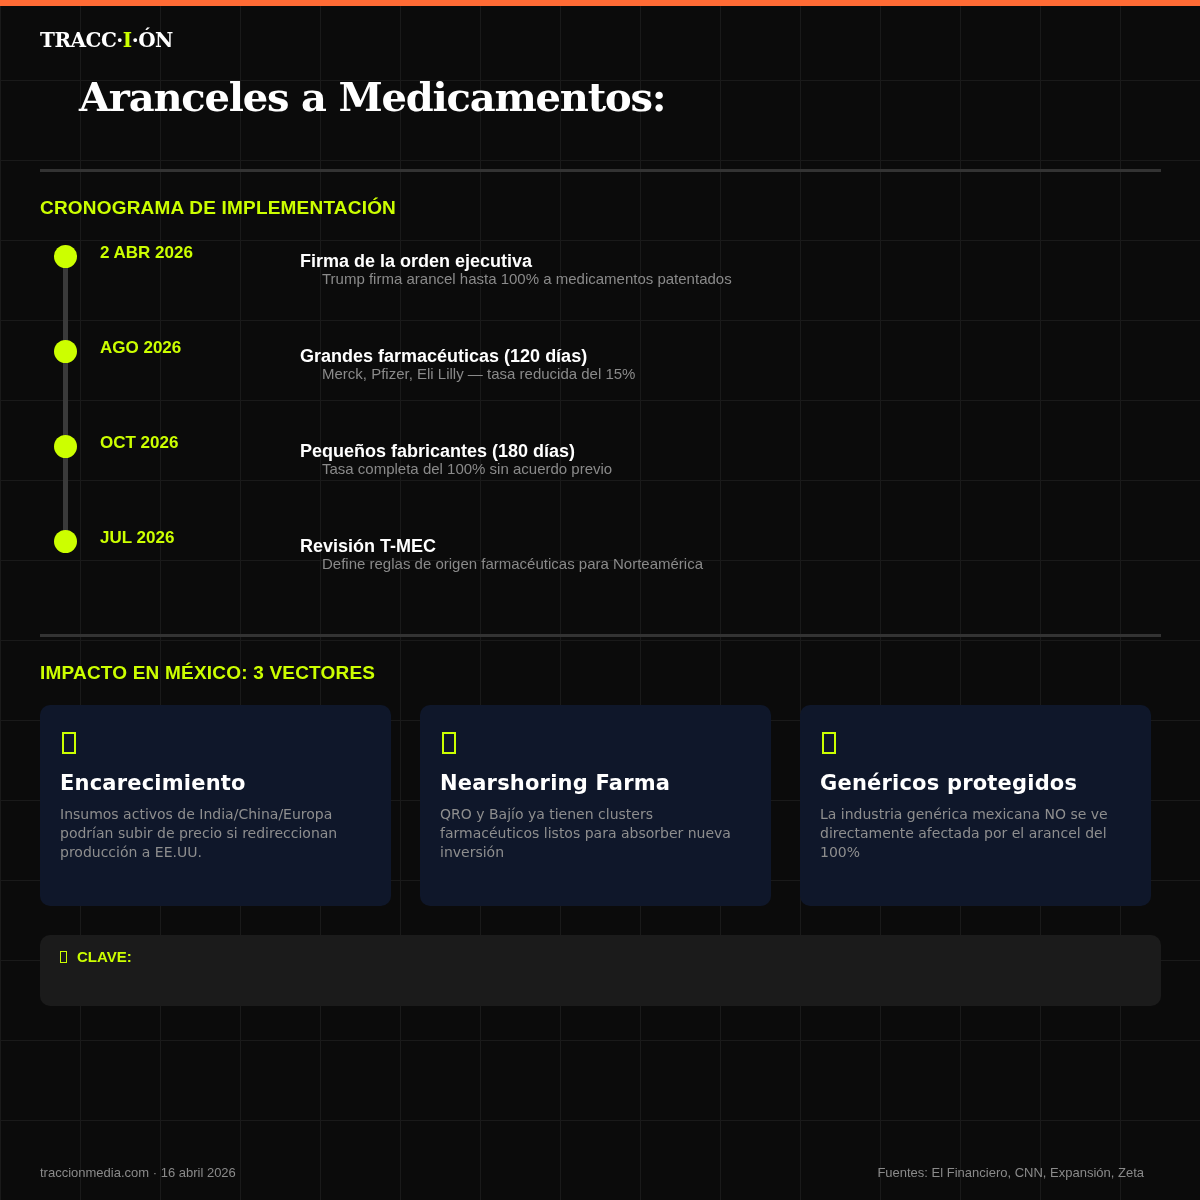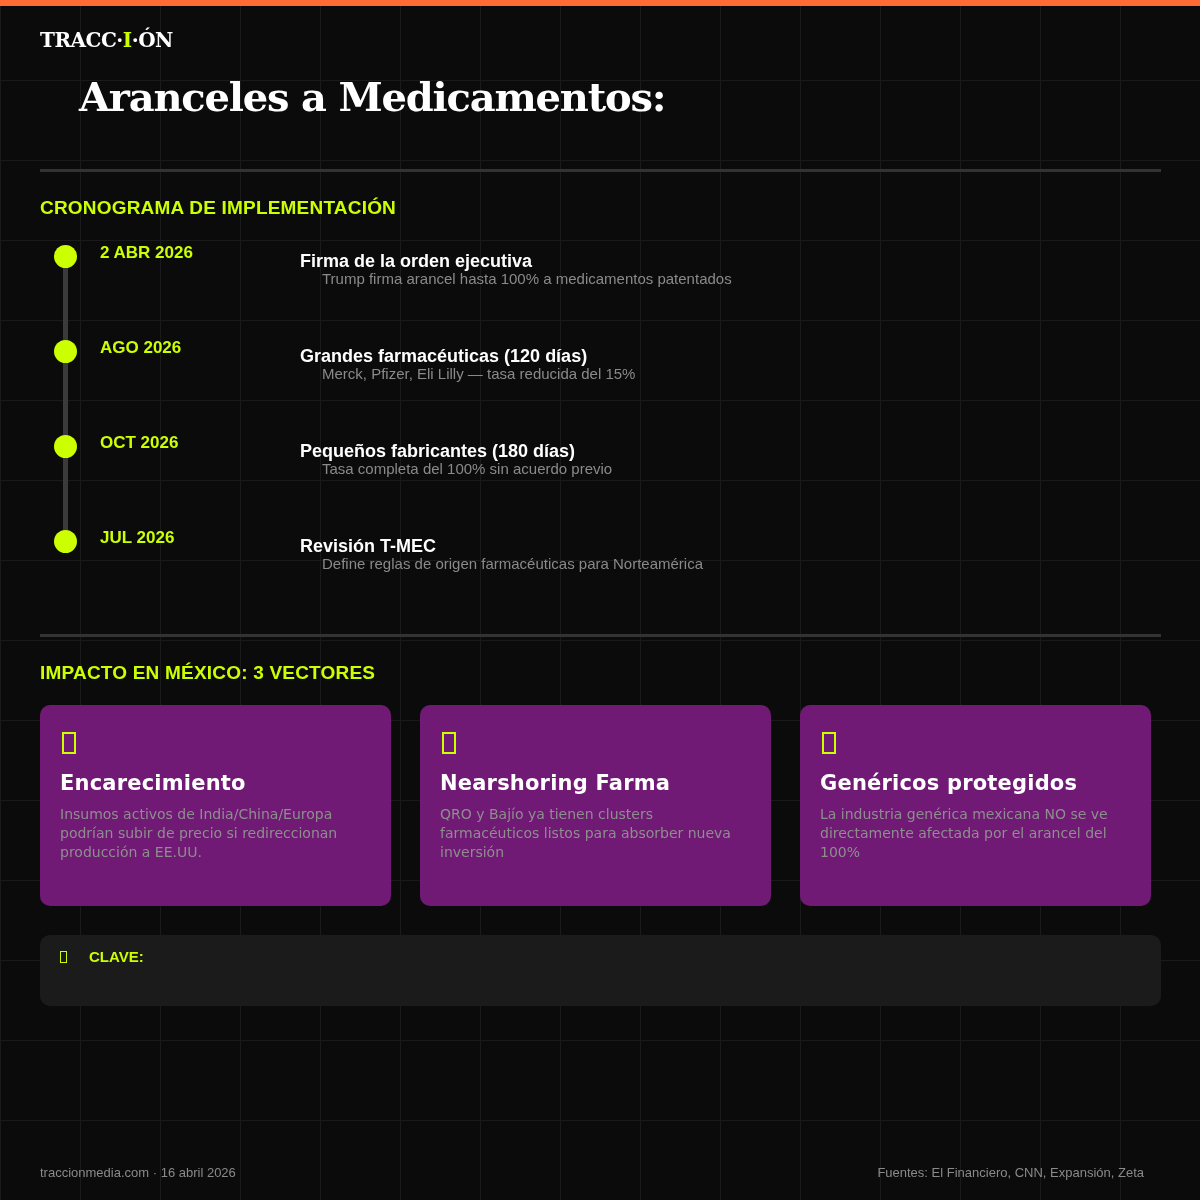--- a/index.html
+++ b/index.html
@@ -48,21 +48,21 @@
     font-family: "Liberation Sans", sans-serif; font-weight: bold;
     font-size: 18px; color: #ffffff;
   }
   .tl-desc {
     position: absolute; left: 300px; top: 27px;
     font-family: "Liberation Sans", sans-serif;
     font-size: 15px; color: #8a8a8a; margin-left: 22px;
   }
   .card {
     position: absolute; top: 705px; width: 351px; height: 201px;
-    background: #701a75; border-radius: 10px;
+    background: #0f172a; border-radius: 10px;
   }
   .card-icon {
     position: absolute; left: 22px; top: 27px;
     width: 14px; height: 22px; border: 2px solid #ccff00;
   }
   .card-title {
     position: absolute; left: 20px; top: 66px;
     font-family: "DejaVu Sans", sans-serif; font-weight: bold;
     font-size: 21px; color: #ffffff; letter-spacing: 0.2px;
   }
@@ -71,21 +71,21 @@
     font-family: "DejaVu Sans", sans-serif;
     font-size: 14px; line-height: 19px; color: #8e8e8e;
   }
   .key-box {
     position: absolute; left: 40px; top: 935px; width: 1121px; height: 71px;
     background: #1b1b1b; border-radius: 10px;
   }
   .key-label {
     position: absolute; left: 20px; top: 13px;
     font-family: "Liberation Sans", sans-serif; font-weight: bold;
-    font-size: 15px; color: #ccff00; display: flex; align-items: center; gap: 22px;
+    font-size: 15px; color: #ccff00; display: flex; align-items: center; gap: 10px;
   }
   .key-icon { display: inline-block; width: 7px; height: 12px; border: 1.5px solid #ccff00; }
   .key-text {
     position: absolute; left: 20px; top: 39px;
     font-family: "Liberation Sans", sans-serif;
     font-size: 16px; color: #e8e8e8;
   }
   .footer-left, .footer-right {
     position: absolute; top: 1165px;
     font-family: "Liberation Sans", sans-serif;

